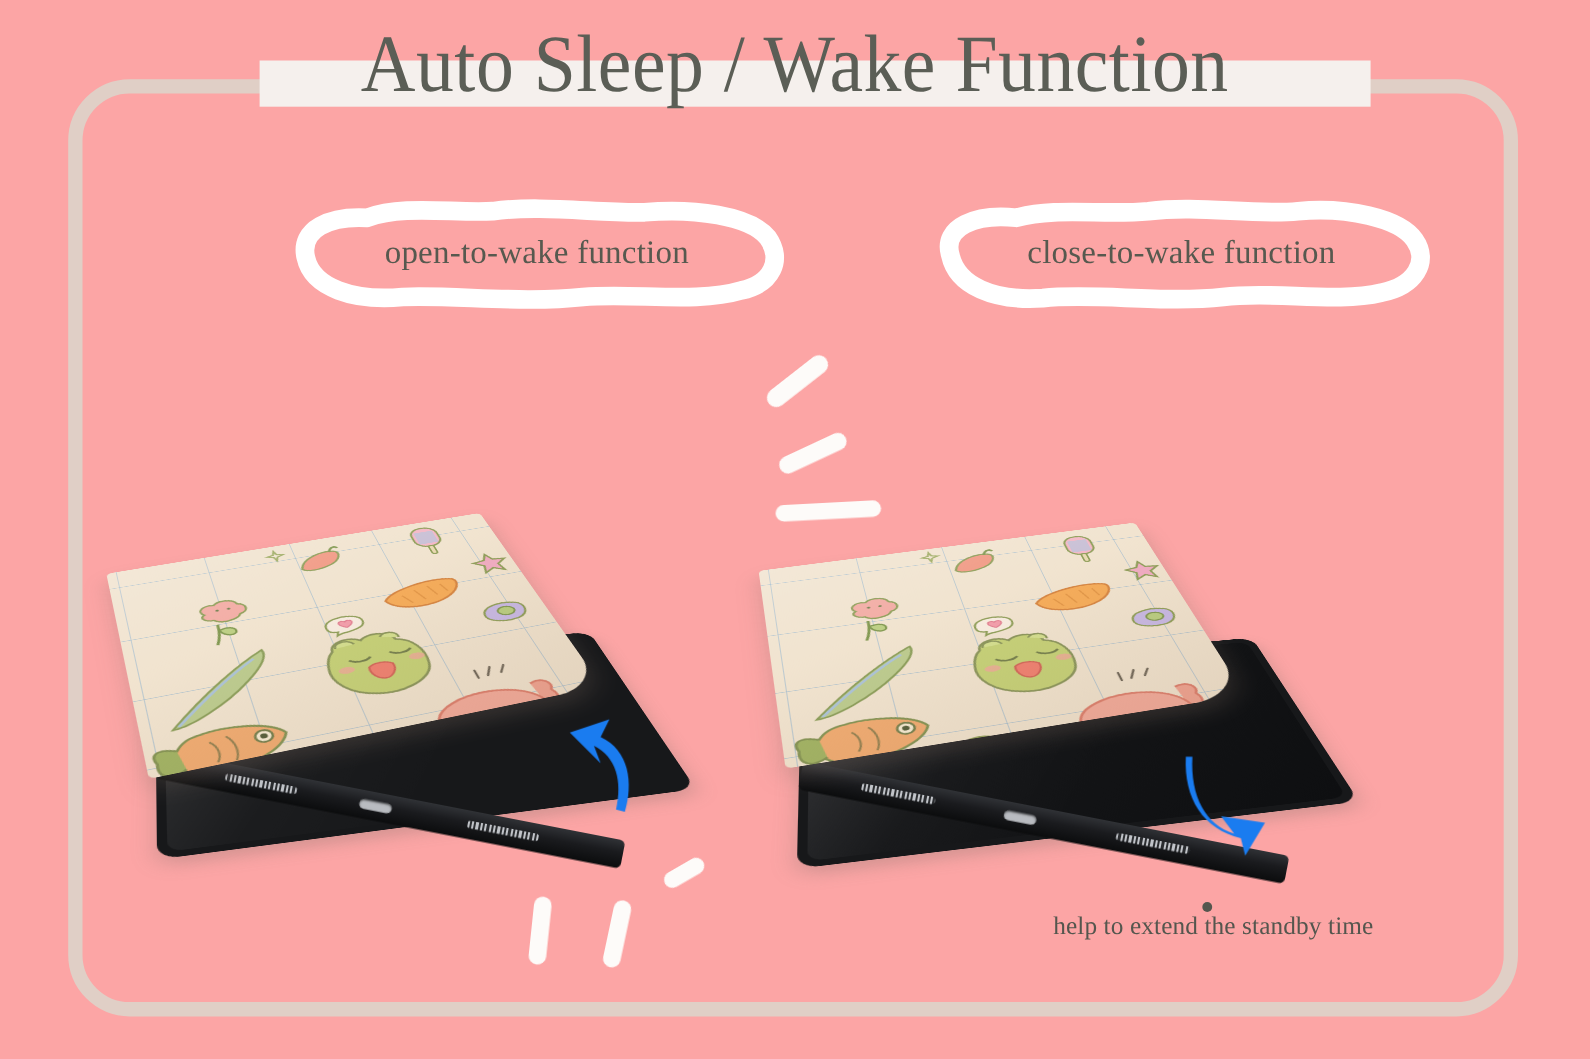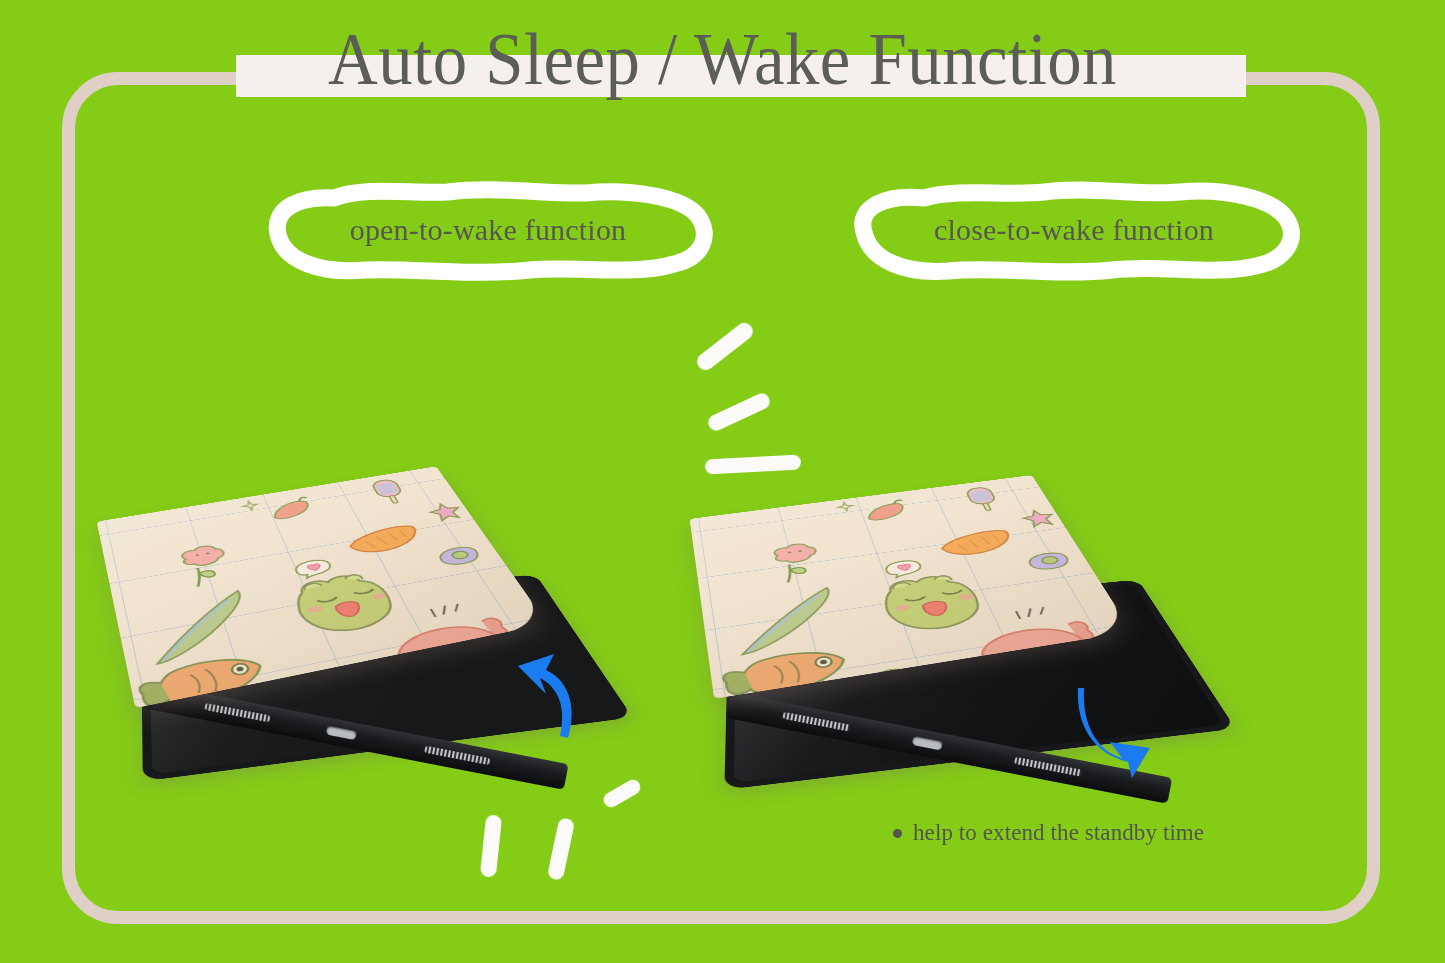--- a/index.html
+++ b/index.html
@@ -5,21 +5,21 @@
 <style>
   html, body {
     margin: 0;
     padding: 0;
     background: #f2ede9;
   }
   .stage {
     position: relative;
     width: 1445px;
     height: 963px;
-    background: #84cc16;
+    background: #fca5a5;
     overflow: hidden;
     font-family: "Liberation Serif", "DejaVu Serif", serif;
   }
 
   
   .frame {
     position: absolute;
     left: 62px;
     top: 72px;
     width: 1318px;
@@ -176,20 +176,21 @@
   .bullets {
     position: absolute;
     left: 893px;
     top: 820px;
     width: 420px;
   }
   .bullet-row {
     display: flex;
     align-items: center;
     margin-bottom: 12px;
+    flex-direction: column;
   }
   .bullet-dot {
     width: 9px;
     height: 9px;
     border-radius: 50%;
     background: #54564e;
     margin-right: 11px;
     flex: none;
   }
   .bullet-text {

